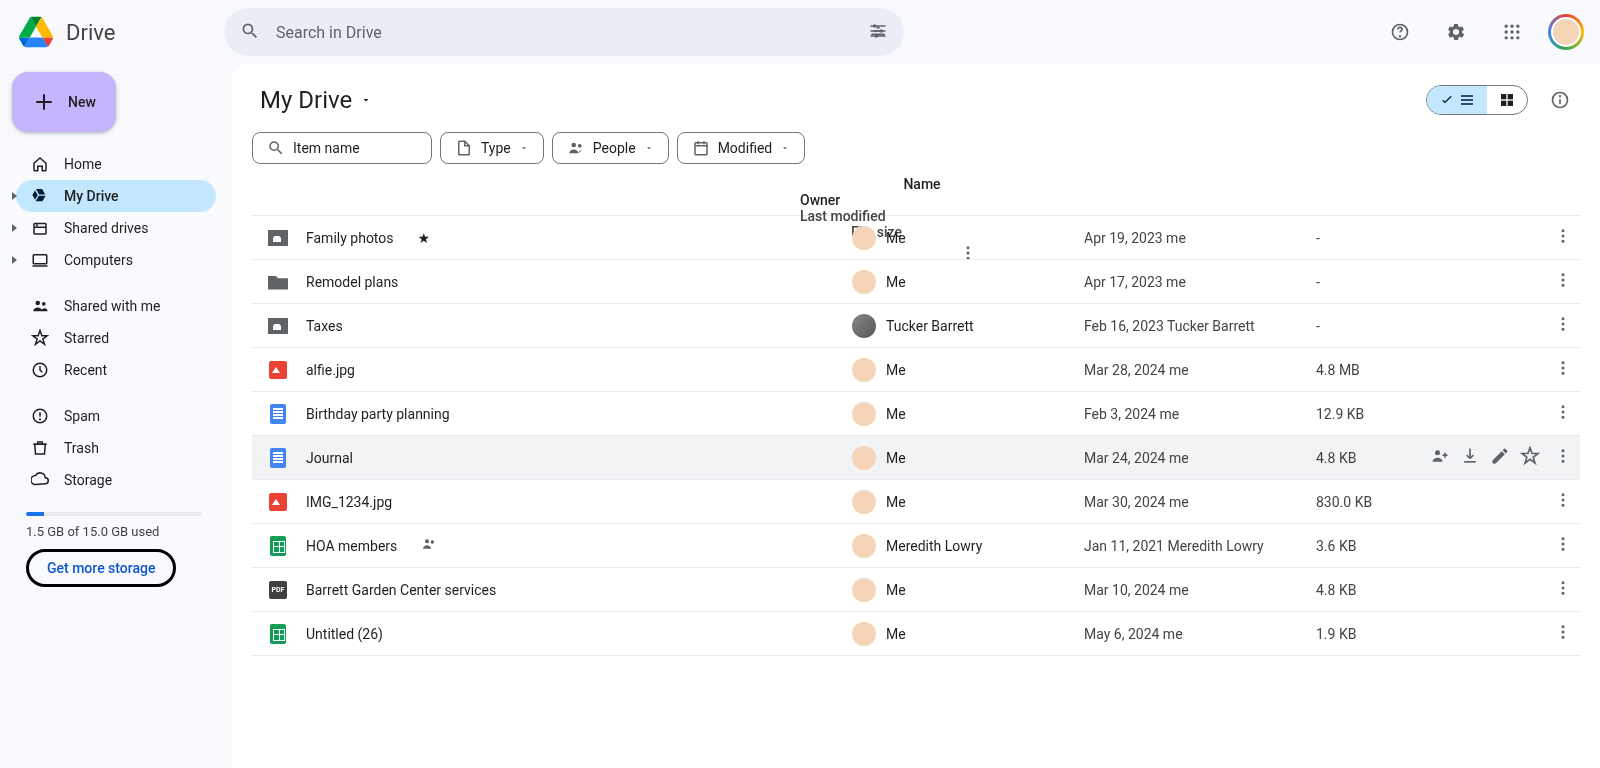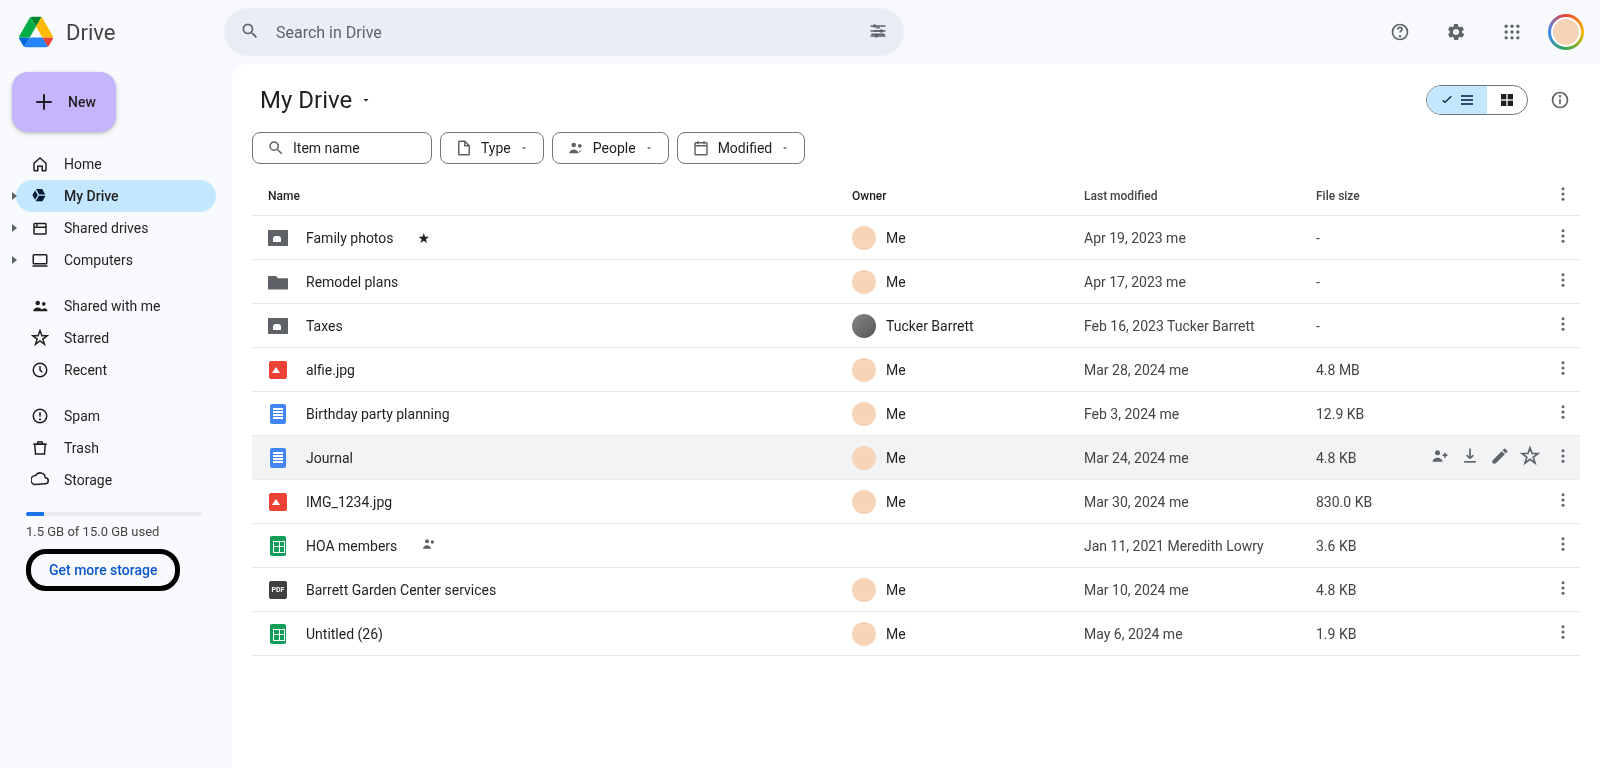--- a/index.html
+++ b/index.html
@@ -25,39 +25,39 @@
 .new-btn { display: flex; align-items: center; gap: 12px; background: #c4b5fd; border: none; border-radius: 16px; padding: 18px 20px; box-shadow: 0 1px 3px rgba(0,0,0,0.2), 0 2px 6px rgba(0,0,0,0.1); font-size: 14px; font-weight: 500; cursor: pointer; margin-bottom: 16px; color: #1f1f1f; }
 .nav-item { display: flex; align-items: center; gap: 14px; padding: 6px 14px; border-radius: 18px; cursor: pointer; font-size: 14px; color: #1f1f1f; margin-left: 4px; position: relative;}
 .nav-item.expandable::before { content:''; position:absolute; left:-4px; top:50%; transform:translateY(-50%); border-left:5px solid #5f6368; border-top:4px solid transparent; border-bottom:4px solid transparent;}
 .nav-item.active { background: #c2e7ff; font-weight: 500; }
 .nav-item.active .nav-icon { color: #001d35; }
 .nav-item .nav-icon { width: 20px; height: 20px; color: #1f1f1f; display:flex; align-items:center; justify-content:center;}
 .nav-gap { height: 14px; }
 .storage-block { padding: 8px 14px; margin-top: 8px; font-size: 13px; color: #444; }
 .storage-bar { width: 100%; height: 4px; background: #e8eaed; border-radius: 2px; margin-bottom: 8px; overflow: hidden; }
 .storage-fill { height: 100%; width: 10%; background: #1a73e8; }
-.storage-btn { display:inline-block; margin-top: 10px; padding: 8px 18px; border: 5px solid #000000; border-radius: 20px; color: #0b57d0; font-weight: 500; font-size: 14px; cursor: pointer; background: transparent; }
+.storage-btn { display:inline-block; margin-top: 10px; padding: 8px 18px; border: 3px solid #000000; border-radius: 20px; color: #0b57d0; font-weight: 500; font-size: 14px; cursor: pointer; background: transparent; }
 
 
 .main { flex: 1; background: #fff; border-radius: 16px 0 0 0; padding: 16px 20px 16px 20px; overflow: auto; }
 .title-row { display: flex; align-items: center; margin-bottom: 12px; }
 .title { font-size: 24px; display: flex; align-items: center; gap: 8px; cursor: pointer; padding: 4px 8px; border-radius: 8px; }
 .view-controls { margin-left: auto; display: flex; align-items: center; gap: 12px; }
 .view-toggle { display: flex; border: 1px solid #747775; border-radius: 20px; overflow: hidden; }
 .view-toggle > div { padding: 6px 12px; display: flex; align-items: center; gap: 4px; cursor: pointer; }
 .view-toggle > div.active { background: #c2e7ff; }
 
 
 .chips { display: flex; gap: 8px; margin-bottom: 12px; }
 .chip { display: flex; align-items: center; gap: 8px; border: 1px solid #747775; border-radius: 8px; padding: 6px 14px; font-size: 14px; cursor: pointer; background: #fff; }
 .chip.search-chip { width: 180px; cursor: text; }
 
 
 .table-header-row, .table-row { display: flex; align-items: center; border-bottom: 1px solid #e8eaed; padding: 0 4px; }
-.table-header-row { height: 40px; font-size: 12px; color: #1f1f1f; font-weight: 500; }
+.table-header-row { height: 40px; font-size: 14px; color: #1f1f1f; font-weight: 500; flex-direction: column; }
 .table-row { height: 44px; font-size: 14px; color: #1f1f1f; position: relative; }
 .table-row.hovered { background: #f1f3f4; }
 .col-name { flex: 1; display: flex; align-items: center; gap: 18px; padding-left: 12px; min-width: 0; }
 .col-owner { width: 232px; display: flex; align-items: center; gap: 10px; }
 .col-modified { width: 232px; color: #444; }
 .col-size { width: 130px; color: #444; }
 .col-actions { width: 130px; display: flex; align-items: center; justify-content: flex-end; gap: 10px; color: #5f6368; }
 .file-icon { width: 20px; height: 20px; flex-shrink: 0; display:flex; align-items:center; justify-content:center;}
 .owner-avatar { width: 24px; height: 24px; border-radius: 50%; background: #f5d4b8; flex-shrink: 0; display:flex; align-items:center; justify-content:center; overflow:hidden;}
 .owner-avatar.g { background: linear-gradient(135deg, #888, #555);}
@@ -532,20 +532,24 @@
             <span class="file-icon">
               <div class="sheet-icon"></div>
             </span>
             <span>HOA members</span>
             <span class="shared-badge"><svg width="16" height="16" viewBox="0 0 24 24" fill="#5f6368">
                 <circle cx="9" cy="8" r="3"></circle>
                 <path d="M3 19c0-3 3-5 6-5s6 2 6 5z"></path>
                 <circle cx="17" cy="9" r="2.5"></circle>
               </svg></span>
           </div>
+          <div class="col-owner">
+            <span class="owner-avatar "></span>
+            <span>Meredith Lowry</span>
+          </div>
           <div class="col-modified">Jan 11, 2021 Meredith Lowry</div>
           <div class="col-size">3.6 KB</div>
           <div class="col-actions">
             <span class="row-more"><svg width="18" height="18" viewBox="0 0 24 24" fill="#5f6368">
                 <circle cx="12" cy="5" r="2"></circle>
                 <circle cx="12" cy="12" r="2"></circle>
                 <circle cx="12" cy="19" r="2"></circle>
               </svg></span>
           </div>
         </div>

